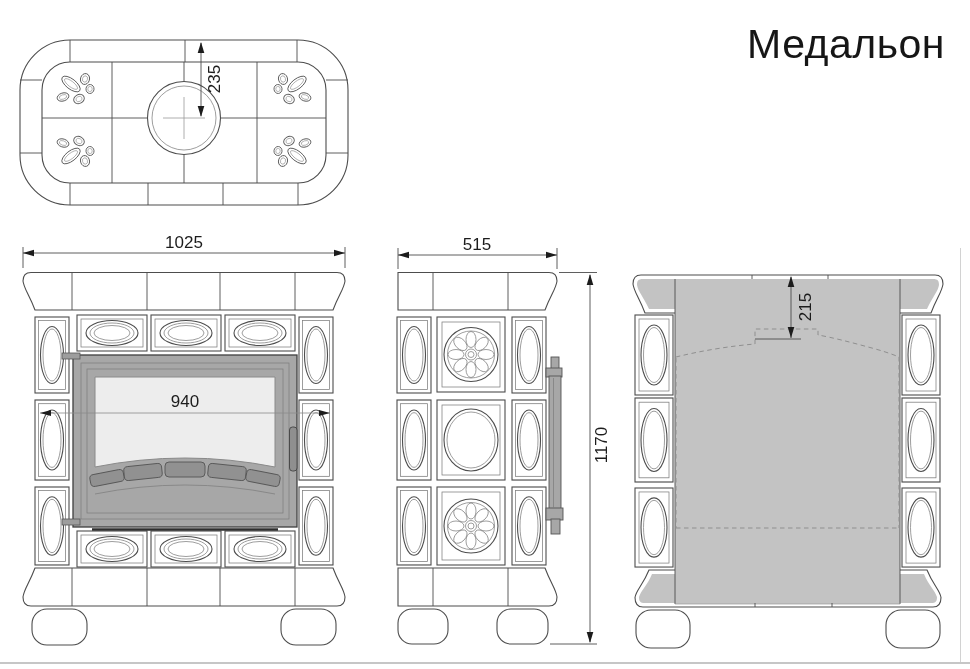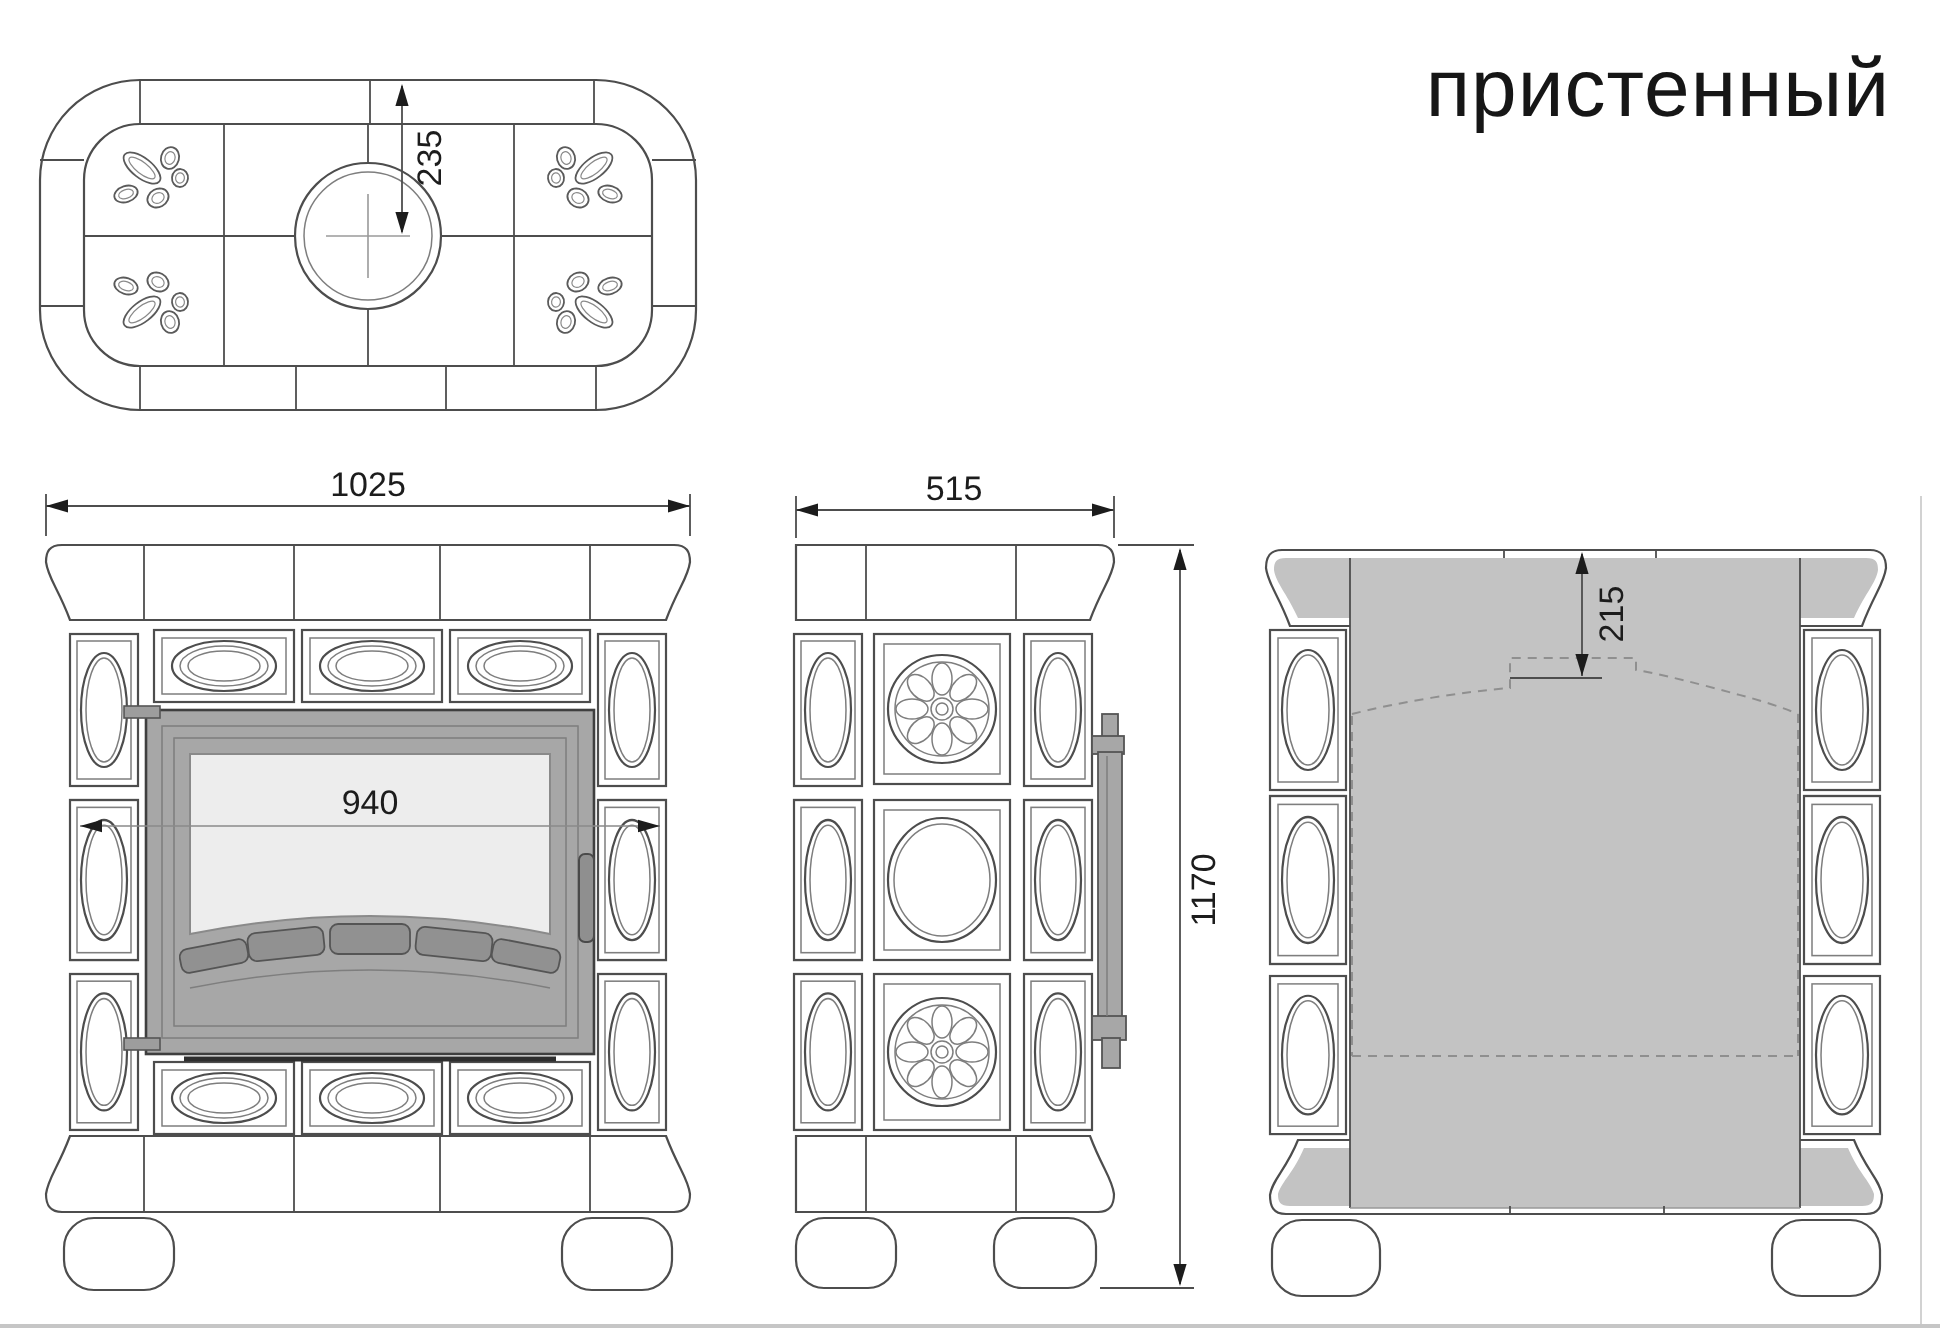--- a/index.html
+++ b/index.html
@@ -25,21 +25,21 @@
   .dash{stroke:#8f8f8f;stroke-width:1;fill:none;stroke-dasharray:4.5 3.5;}
   .cross{stroke:#9a9a9a;stroke-width:.8;fill:none;}
   .dk{stroke:#2e2e2e;stroke-width:2.4;fill:none;}
 </style>
 </head>
 <body>
 
 <div class="page">
 
   <div class="title">
-    <div>пристенный</div>
+    <div>Медальон</div>
   </div>
 
   <svg class="sheet-svg" width="970" height="669" viewBox="0 0 970 669">
     <defs>
 
       <g id="tv">
         <rect class="ln" x="0" y="0" width="34" height="76"></rect>
         <rect class="thin" x="3.5" y="3.5" width="27" height="69"></rect>
         <ellipse class="lnt" cx="17" cy="38" rx="11.5" ry="28.5"></ellipse>
         <ellipse class="thin" cx="17" cy="38" rx="9" ry="26"></ellipse>

